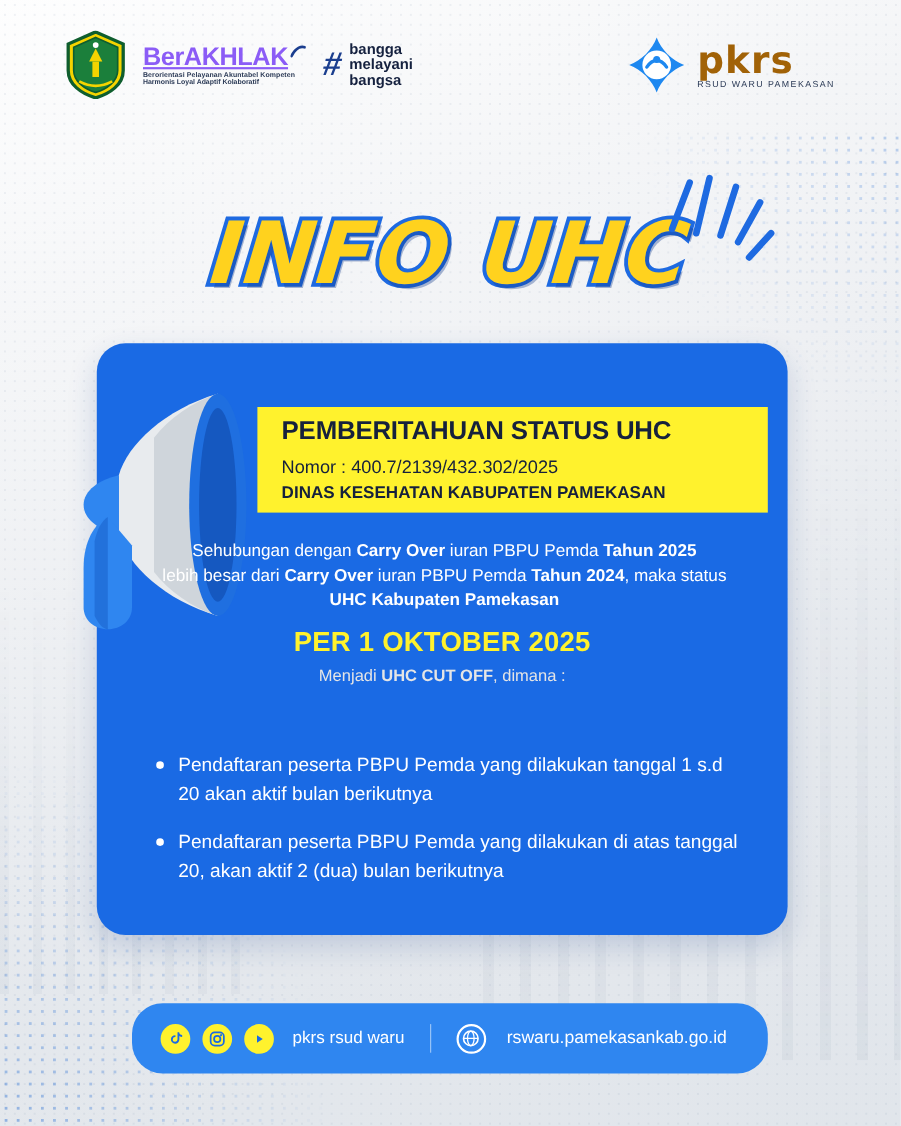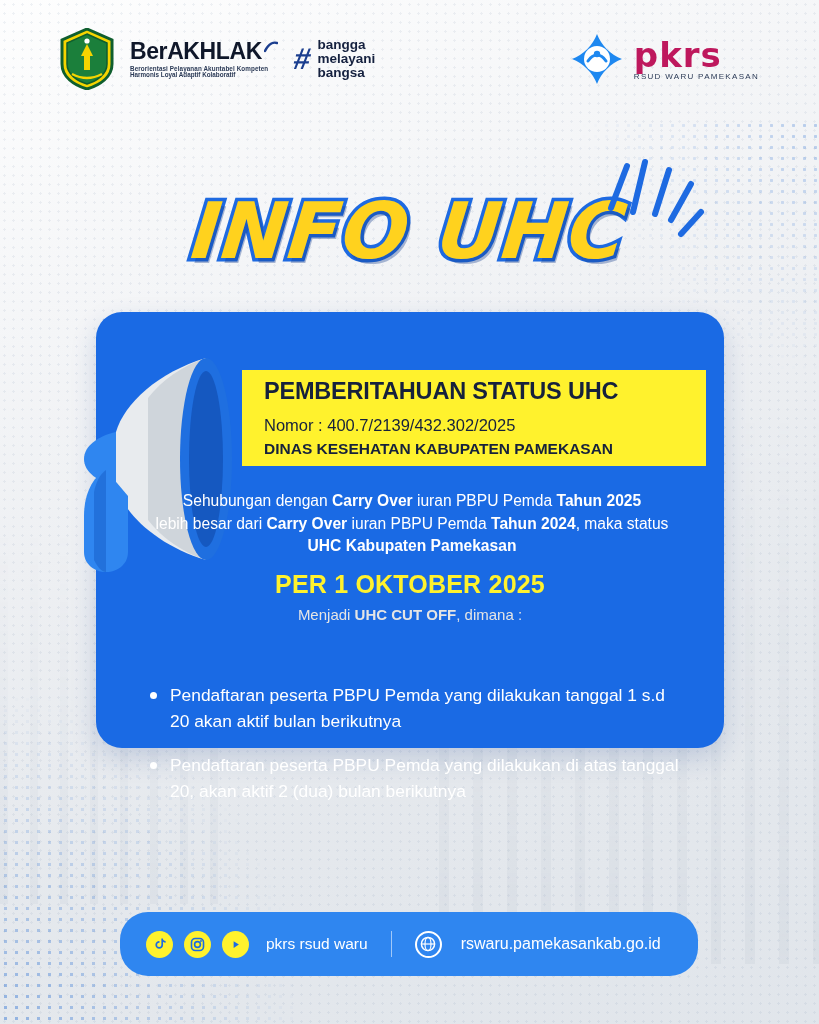--- a/index.html
+++ b/index.html
@@ -68,43 +68,43 @@
     padding: 0 60px;
   }
   .logo-group-left { display: flex; align-items: center; gap: 16px; }
   .emblem {
     width: 54px; height: 62px;
     position: relative;
   }
   .emblem svg { display: block; }
   .berakhlak { line-height: 1; }
   .berakhlak .ba-main {
-    font-size: 23px; font-weight: 700; color: #0f172a; letter-spacing: -0.4px;
-    display: flex; align-items: flex-start;
+    font-size: 23px; font-weight: 700; color: #8b5cf6; letter-spacing: -0.4px;
+    display: flex; align-items: flex-start; text-decoration: underline;
   }
   .berakhlak .ba-swoosh {
     display: inline-block; width: 14px; height: 14px; margin-left: 2px;
     position: relative; top: -4px;
   }
   .berakhlak .ba-sub {
     font-size: 6.3px; color: #2b3a56; letter-spacing: .1px; margin-top: 3px; font-weight: 600;
   }
   .berakhlak .ba-sub2 { font-size: 6.3px; color: #2b3a56; font-weight: 600; }
   .bangga { display: flex; align-items: center; gap: 7px; }
   .bangga .hash {
     font-size: 30px; font-weight: 800; color: #1b3e8f; line-height: .9;
     transform: skewX(-10deg);
   }
   .bangga .bangga-txt { line-height: 1.02; font-weight: 800; font-size: 13.5px; color: #15213f; }
   .spacer { flex: 1; }
   .pkrs { display: flex; align-items: center; gap: 10px; }
   .pkrs-mark { width: 54px; height: 54px; }
   .pkrs-text { line-height: 1; }
   .pkrs-text .pk-main {
-    font-size: 34px; font-weight: 700; color: #be185d; letter-spacing: 1px;
+    font-size: 34px; font-weight: 700; color: #a16207; letter-spacing: 1px;
     font-family: "DejaVu Sans", sans-serif;
   }
   .pkrs-text .pk-sub {
     font-size: 8px; color: #2b3a56; letter-spacing: 1.3px; margin-top: 1px; text-align: right;
   }
 
   
   .title-wrap {
     position: absolute; top: 186px; left: 0; right: 0; text-align: center;
   }
@@ -123,22 +123,22 @@
       4px 5px 0 rgba(20,60,140,0.35);
     transform: skewX(-6deg);
   }
   .spark {
     position: absolute; right: 112px; top: -36px; width: 110px; height: 110px;
   }
 
   
   .card {
     position: absolute;
-    left: 96px; top: 312px;
-    width: 628px; height: 436px;
+    left: 88px; top: 312px;
+    width: 628px; height: 538px;
     background: #1a6ae4;
     border-radius: 26px;
     box-shadow: 0 10px 26px rgba(20,60,140,0.18);
   }
   .yellow-band {
     position: absolute; left: 146px; top: 58px; width: 464px; height: 96px;
     background: #fff22d;
     display: flex; flex-direction: column; justify-content: center;
     padding: 0 22px;
   }

